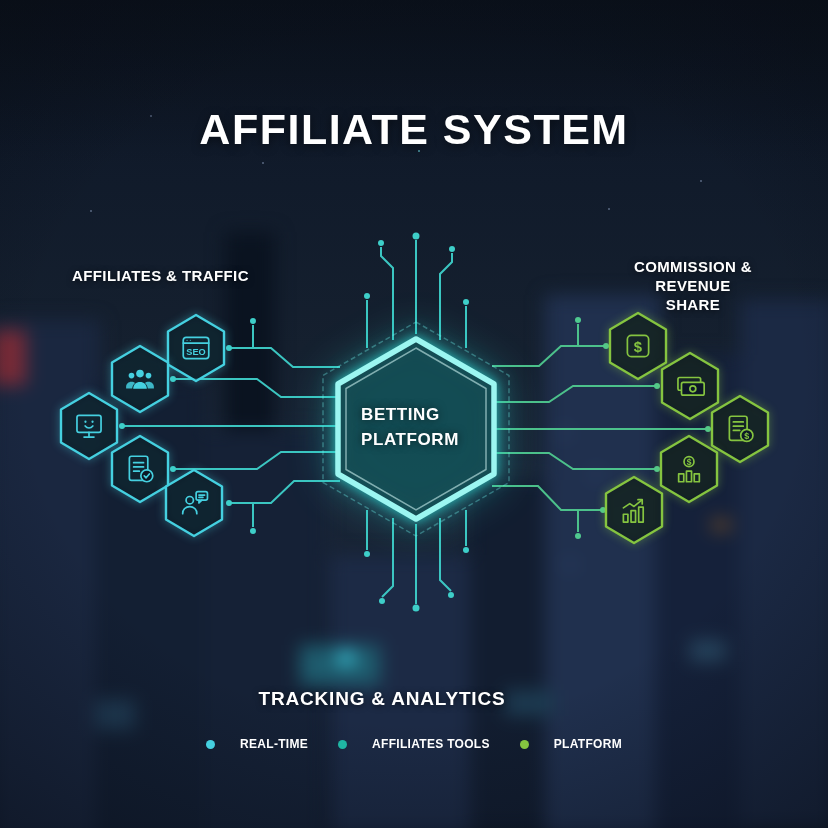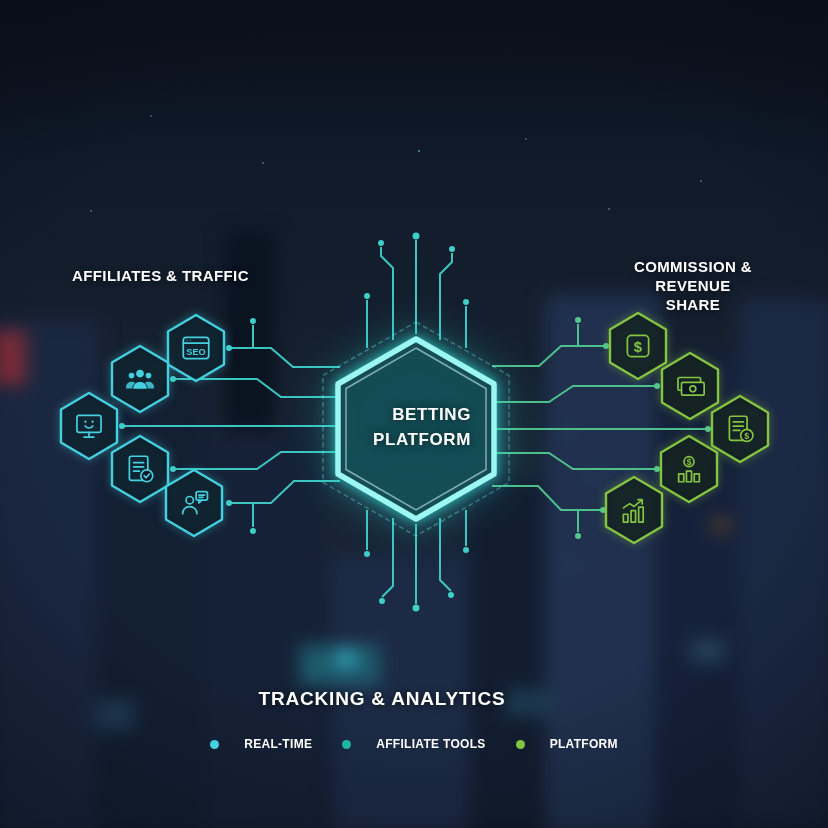--- a/index.html
+++ b/index.html
@@ -43,21 +43,21 @@
   .traces{position:absolute;left:0;top:0;pointer-events:none;}
   
   .center-hex-svg{
     position:absolute;left:296px;top:299px;
     filter:drop-shadow(0 0 6px rgba(47,214,209,.9)) drop-shadow(0 0 20px rgba(47,214,209,.45));
   }
   .hex-outer{fill:none;stroke:rgba(111,242,236,.35);stroke-width:1.5;stroke-dasharray:5 3;}
   .hex-main{fill:rgba(9,24,36,.62);stroke:#9cf6f1;stroke-width:5.5;stroke-linejoin:round;}
   .hex-inner{fill:none;stroke:rgba(220,255,253,.55);stroke-width:1.5;}
   .center-label{
-    position:absolute;left:361px;top:403px;width:110px;text-align:right;
+    position:absolute;left:361px;top:403px;width:110px;text-align:left;
     color:#fff;font-size:17px;font-weight:700;letter-spacing:.6px;line-height:1.45;
     text-shadow:0 0 8px rgba(0,0,0,.6);
   }
   
   .hex-badge{position:absolute;width:62px;height:70px;display:flex;align-items:center;justify-content:center;}
   .hex-frame{position:absolute;left:0;top:0;}
   .hex-frame polygon{fill:rgba(10,20,31,.78);stroke:currentColor;stroke-width:2.4;stroke-linejoin:round;}
   .hex-left{color:#45d0e0;}
   .hex-right{color:#85c440;}
   .hex-left .hex-frame{filter:drop-shadow(0 0 5px rgba(69,208,224,.45));}
@@ -97,20 +97,21 @@
     <div style="left:262px;top:162px;"></div>
     <div style="left:525px;top:138px;"></div>
     <div style="left:608px;top:208px;"></div>
     <div style="left:150px;top:115px;"></div>
     <div style="left:700px;top:180px;"></div>
     <div style="left:90px;top:210px;"></div>
     <div style="left:418px;top:150px;background:#6fe0ea;opacity:.7;"></div>
   </div>
   <div class="vignette"></div>
 
+  <h1 class="title">AFFILIATE SYSTEM</h1>
 
   <div class="group-label label-left">AFFILIATES &amp; TRAFFIC</div>
   <div class="group-label label-right">COMMISSION &amp; REVENUE SHARE</div>
 
   <svg class="traces" width="828" height="828" viewBox="0 0 828 828">
     <g stroke="#3ecfc9" stroke-width="2" fill="none" opacity="0.95">
       <path d="M416 334 V 240"></path>
       <path d="M393 340 V 268 L 381 256 V 247"></path>
       <path d="M440 340 V 274 L 452 262 V 253"></path>
       <path d="M367 348 V 300"></path>
@@ -306,21 +307,21 @@
     <span class="legend-item">
       <svg width="9" height="9">
           <circle cx="4.5" cy="4.5" r="4.5" fill="#45D0E0"></circle>
         </svg>
       <span>REAL-TIME</span>
     </span>
     <span class="legend-item">
       <svg width="9" height="9">
           <circle cx="4.5" cy="4.5" r="4.5" fill="#1FB5A3"></circle>
         </svg>
-      <span>AFFILIATE TOOLS</span>
+      <span>AFFILIATES TOOLS</span>
     </span>
     <span class="legend-item">
       <svg width="9" height="9">
           <circle cx="4.5" cy="4.5" r="4.5" fill="#85C440"></circle>
         </svg>
       <span>PLATFORM</span>
     </span>
   </div>
 
 </div>

